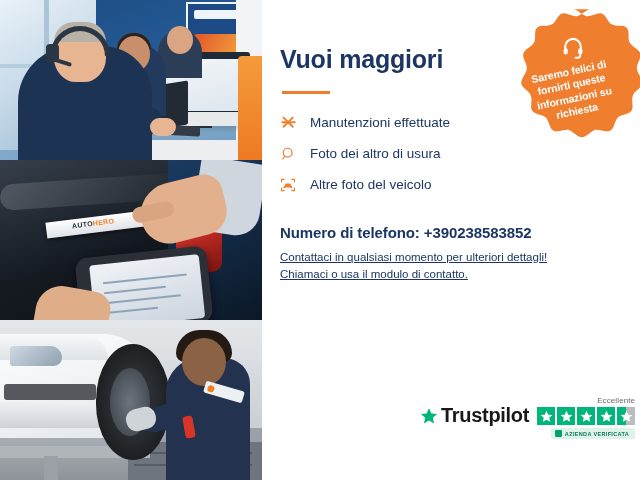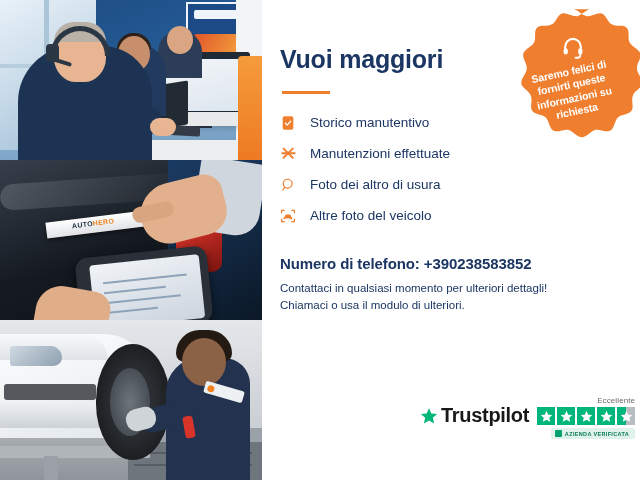--- a/index.html
+++ b/index.html
@@ -155,20 +155,21 @@
     color: #1c3664;
     font-size: 15px;
     font-weight: bold;
     letter-spacing: -0.1px;
   }
   .sub {
     margin-top: 8px;
     color: #1c3664;
     font-size: 11.5px;
     line-height: 1.55;
+    text-decoration: underline;
   }
 
   
   .tp {
     position: absolute;
     left: 158px;
     top: 396px;
     display: flex;
     align-items: flex-start;
     gap: 8px;
@@ -307,29 +308,20 @@
   <div class="content">
 
     <h1 class="headline">
       <span>Vuoi maggiori</span><br>
     </h1>
 
     <div class="divider"></div>
 
     <ul class="features">
 
-      <li class="feature">
-        <span class="ico">
-          <svg viewBox="0 0 24 24" width="16" height="16" aria-hidden="true">
-            <rect x="4" y="2" width="16" height="20" rx="3" fill="#ef7f2e"></rect>
-            <path d="M8.2 12.4l2.6 2.8 5.2-6" stroke="#ffffff" stroke-width="2" fill="none" stroke-linecap="round" stroke-linejoin="round"></path>
-          </svg>
-        </span>
-        <span class="lbl">Storico manutentivo</span>
-      </li>
 
       <li class="feature">
         <span class="ico">
           <svg viewBox="0 0 24 24" width="17" height="17" aria-hidden="true">
             <g stroke="#ef7f2e" stroke-width="2.6" stroke-linecap="round">
               <line x1="5" y1="5" x2="18" y2="18"></line>
               <line x1="18" y1="5" x2="5" y2="18"></line>
               <line x1="3.2" y1="11.6" x2="20.8" y2="11.6"></line>
             </g>
             <circle cx="12" cy="11.6" r="2" fill="#ef7f2e"></circle>
@@ -364,21 +356,21 @@
         <span class="lbl">Altre foto del veicolo</span>
       </li>
 
 
     </ul>
 
     <div class="phone">Numero di telefono: +390238583852</div>
 
     <div class="sub">
       <span>Contattaci in qualsiasi momento per ulteriori dettagli!</span><br>
-      <span>Chiamaci o usa il modulo di ulteriori.</span>
+      <span>Chiamaci o usa il modulo di contatto.</span>
     </div>
 
     <div class="tp">
       <div class="tp-logo">
         <span class="star">
           <svg viewBox="0 0 24 24" width="18" height="18" aria-hidden="true">
             <polygon points="12,1.6 15.2,8.6 22.8,9.3 17.1,14.4 18.8,21.9 12,18 5.2,21.9 6.9,14.4 1.2,9.3 8.8,8.6" fill="#00b67a"></polygon>
           </svg>
         </span>
         <span class="word">Trustpilot</span>

